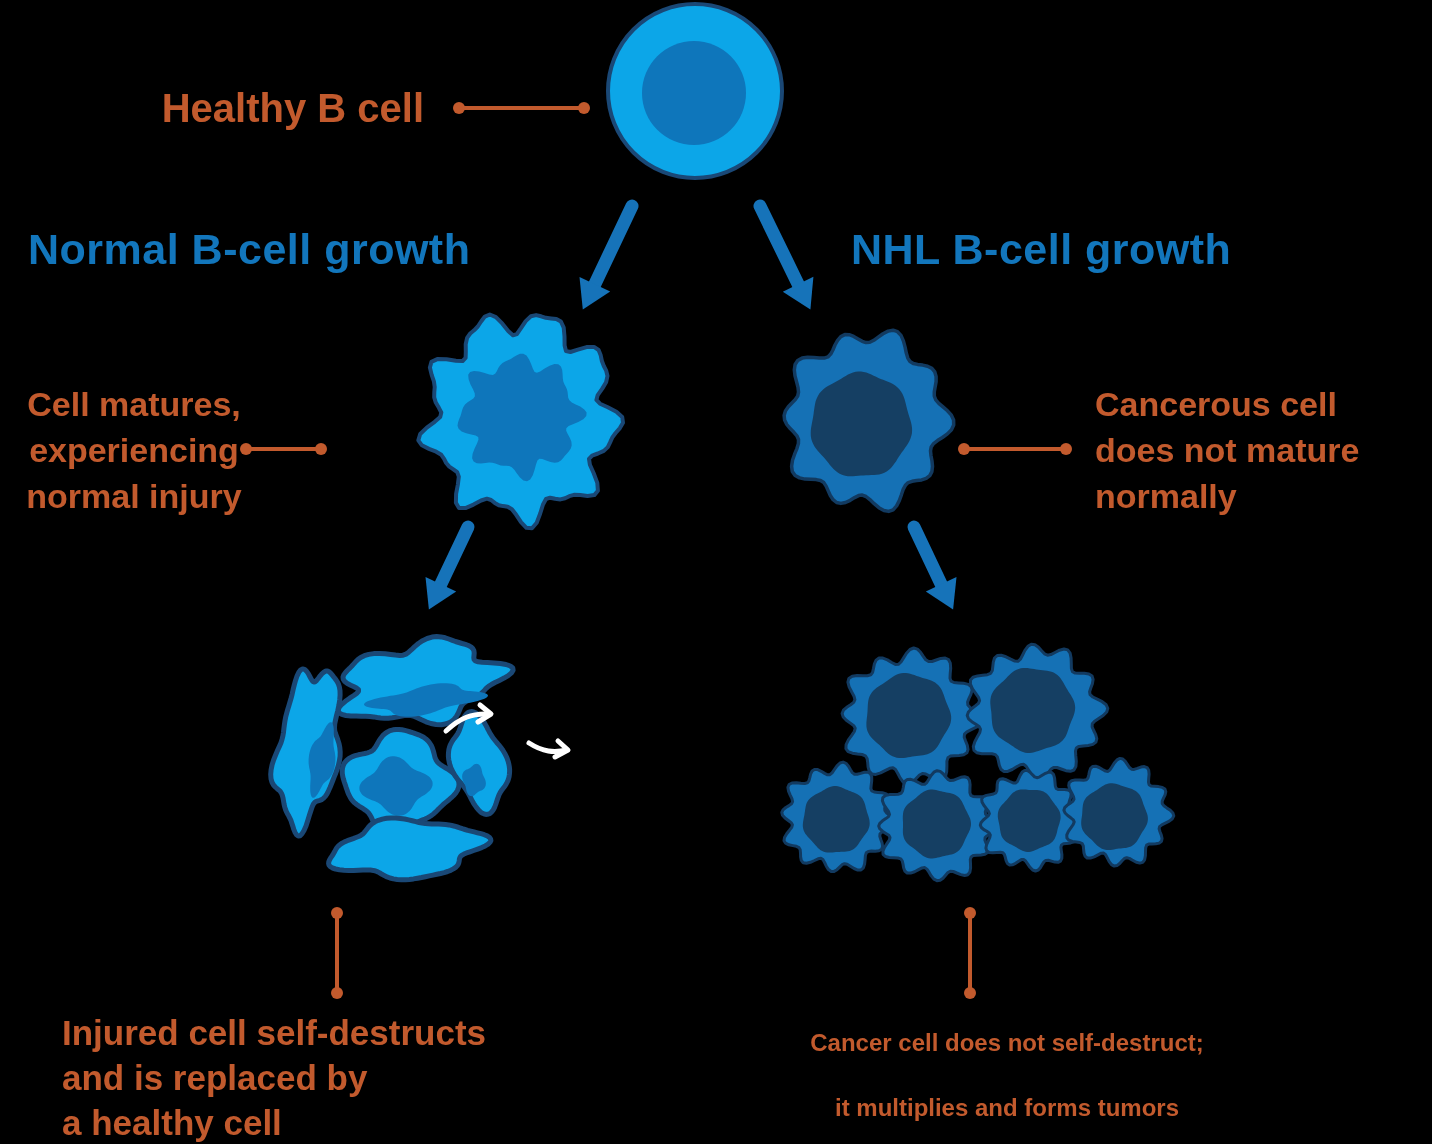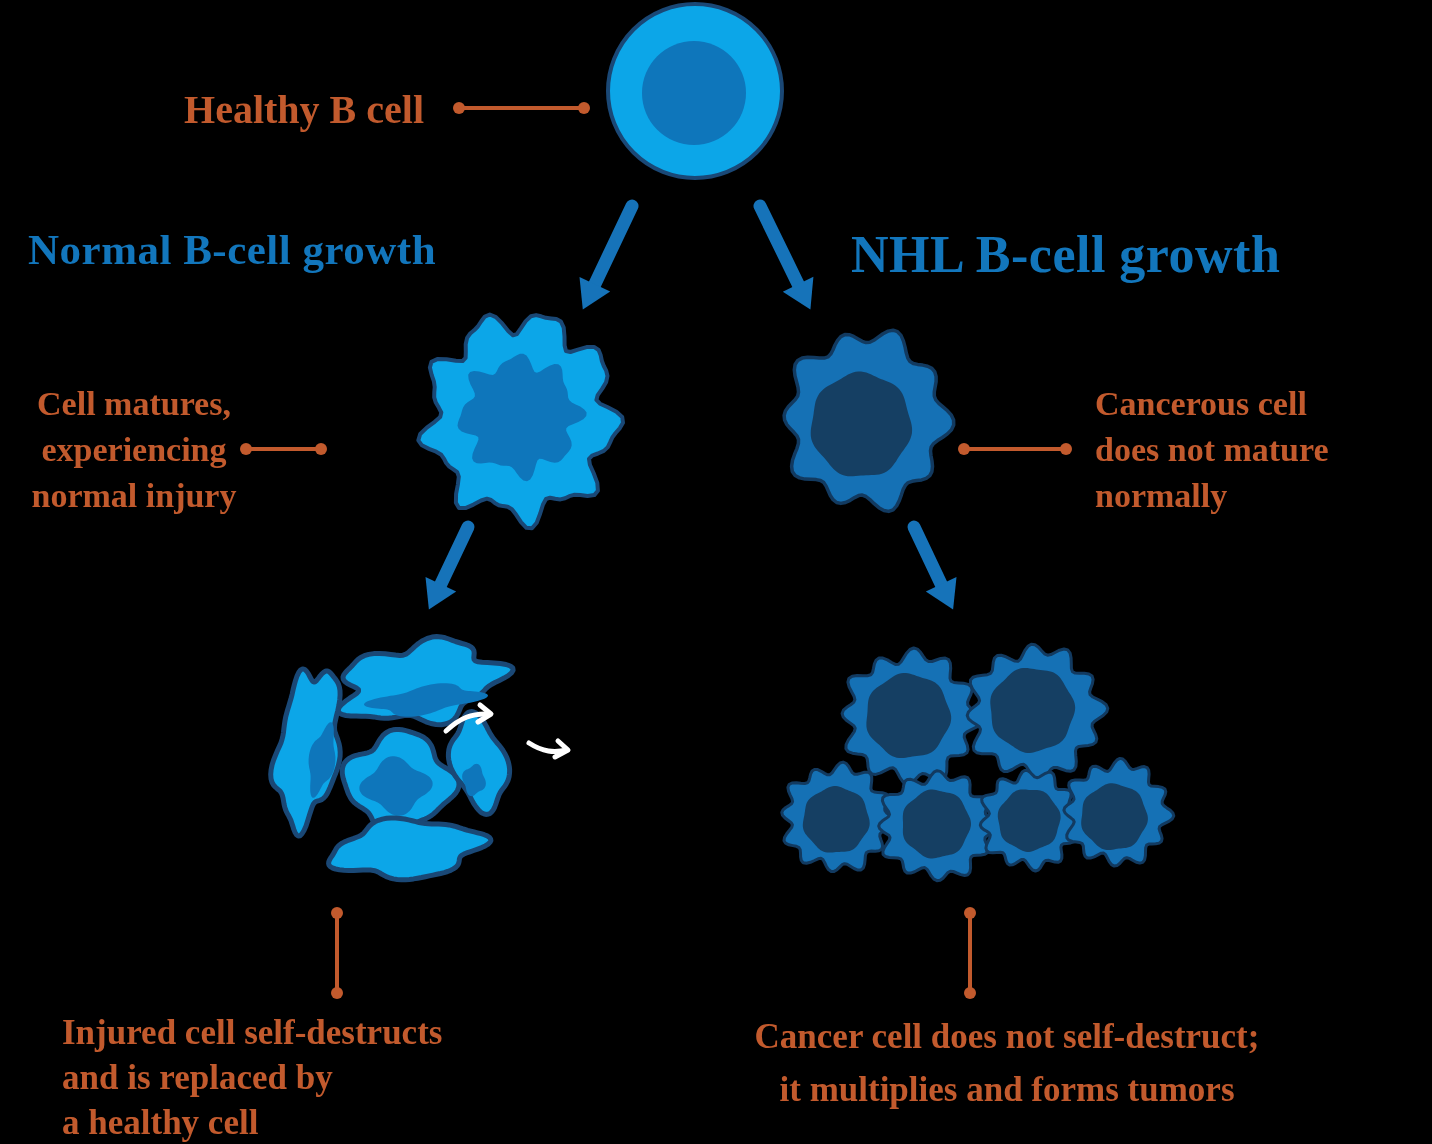--- a/index.html
+++ b/index.html
@@ -1,28 +1,28 @@
 <!DOCTYPE html>
 <html style="--orange: #C25A2D; --blue: #1276BC; --bg: #000000;"><head>
 <meta charset="utf-8">
 <style>
   html,body{margin:0;padding:0;background:#000;}
   .stage{position:relative;width:1432px;height:1144px;background:var(--bg,#000);overflow:hidden;
-         font-family:Liberation Serif, serif;}
+         font-family:Liberation Sans, sans-serif;}
   #art{position:absolute;left:0;top:0;}
   .label{position:absolute;font-weight:bold;white-space:pre-line;}
   .orange{color:var(--orange,#C25A2D);}
   .blue{color:var(--blue,#1276BC);}
   .lbl-healthy{right:1008px;top:86px;font-size:40px;text-align:right;}
   .lbl-normal{left:28px;top:225px;font-size:43px;letter-spacing:0.5px;}
-  .lbl-nhl{left:851px;top:225px;font-size:52px;letter-spacing:0.5px;}
+  .lbl-nhl{left:851px;top:225px;font-size:43px;letter-spacing:0.5px;}
   .lbl-matures{left:0px;top:381px;width:268px;text-align:center;font-size:34px;line-height:46px;}
   .lbl-cancerous{left:1095px;top:381px;font-size:34px;line-height:46px;text-align:left;}
   .lbl-injured{left:62px;top:1010px;width:550px;text-align:left;font-size:35px;line-height:45px;}
-  .lbl-outcome{left:662px;top:1010px;width:690px;text-align:center;font-size:35px;line-height:53px;}
+  .lbl-outcome{left:662px;top:1010px;width:690px;text-align:center;font-size:24px;line-height:65px;}
 </style>
 </head>
 <body>
 
 <div class="stage">
   <svg id="art" width="1432" height="1144" viewBox="0 0 1432 1144">
       <circle cx="695" cy="91" r="87" fill="#0CA6E8" stroke="#1A4876" stroke-width="4"></circle>
       <circle cx="694" cy="93" r="52" fill="#0E76BB"></circle>
       <line x1="632" y1="206" x2="594" y2="286" stroke="#1673B9" stroke-width="13" stroke-linecap="round"></line>
       <path d="M582.8,309.5 L579.5,276.9 L610.2,291.5 Z" fill="#1673B9"></path>

